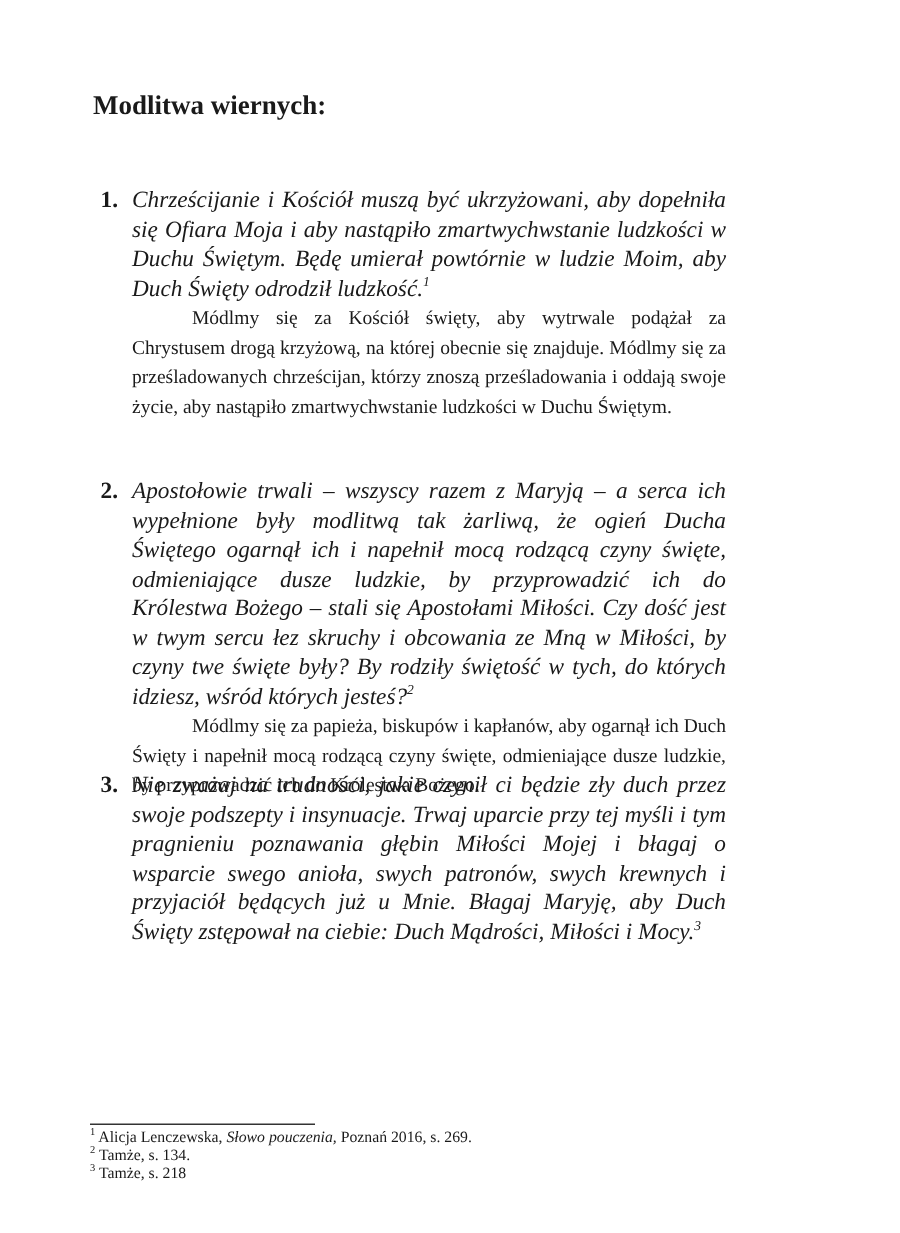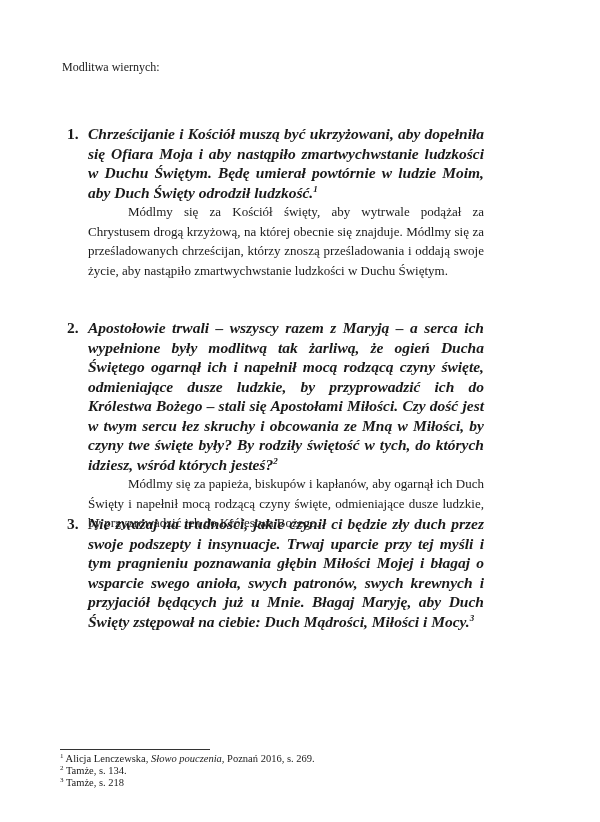--- a/index.html
+++ b/index.html
@@ -1,21 +1,21 @@
 <!DOCTYPE html>
 <html><head>
 <meta charset="utf-8">
 <style>
   html, body { margin:0; padding:0; background:#ffffff; }
   body { width:600px; height:822px; overflow:hidden; position:relative;
          font-family:"Liberation Serif", serif; color:#1a1a1a; }
-  .title { position:absolute; left:62px; top:60px; font-size:12px; font-weight:normal; margin:0; }
+  .title { position:absolute; left:62px; top:60px; font-size:18px; font-weight:bold; margin:0; }
   .item { position:absolute; left:88px; width:396px; }
   .num { position:absolute; left:-21px; top:0; font-weight:bold; font-size:15.5px; line-height:19.5px; }
-  .quote { font-weight:bold; font-style:italic; font-size:15.5px; line-height:19.5px; text-align:justify; margin:0; }
+  .quote { font-weight:normal; font-style:italic; font-size:15.5px; line-height:19.5px; text-align:justify; margin:0; }
   .prayer { font-size:13px; line-height:19.5px; text-align:justify; text-indent:40px; margin:0; }
   sup { font-size:9px; line-height:0; }
   .fn-rule { position:absolute; left:60px; top:749px; width:150px; height:1px; background:#333; }
   .footnotes { position:absolute; left:60px; top:753px; font-size:10.5px; line-height:12px; }
   .footnotes div sup { font-size:7px; }
 </style>
 </head>
 <body>
 
 <h1 class="title">Modlitwa wiernych:</h1>

